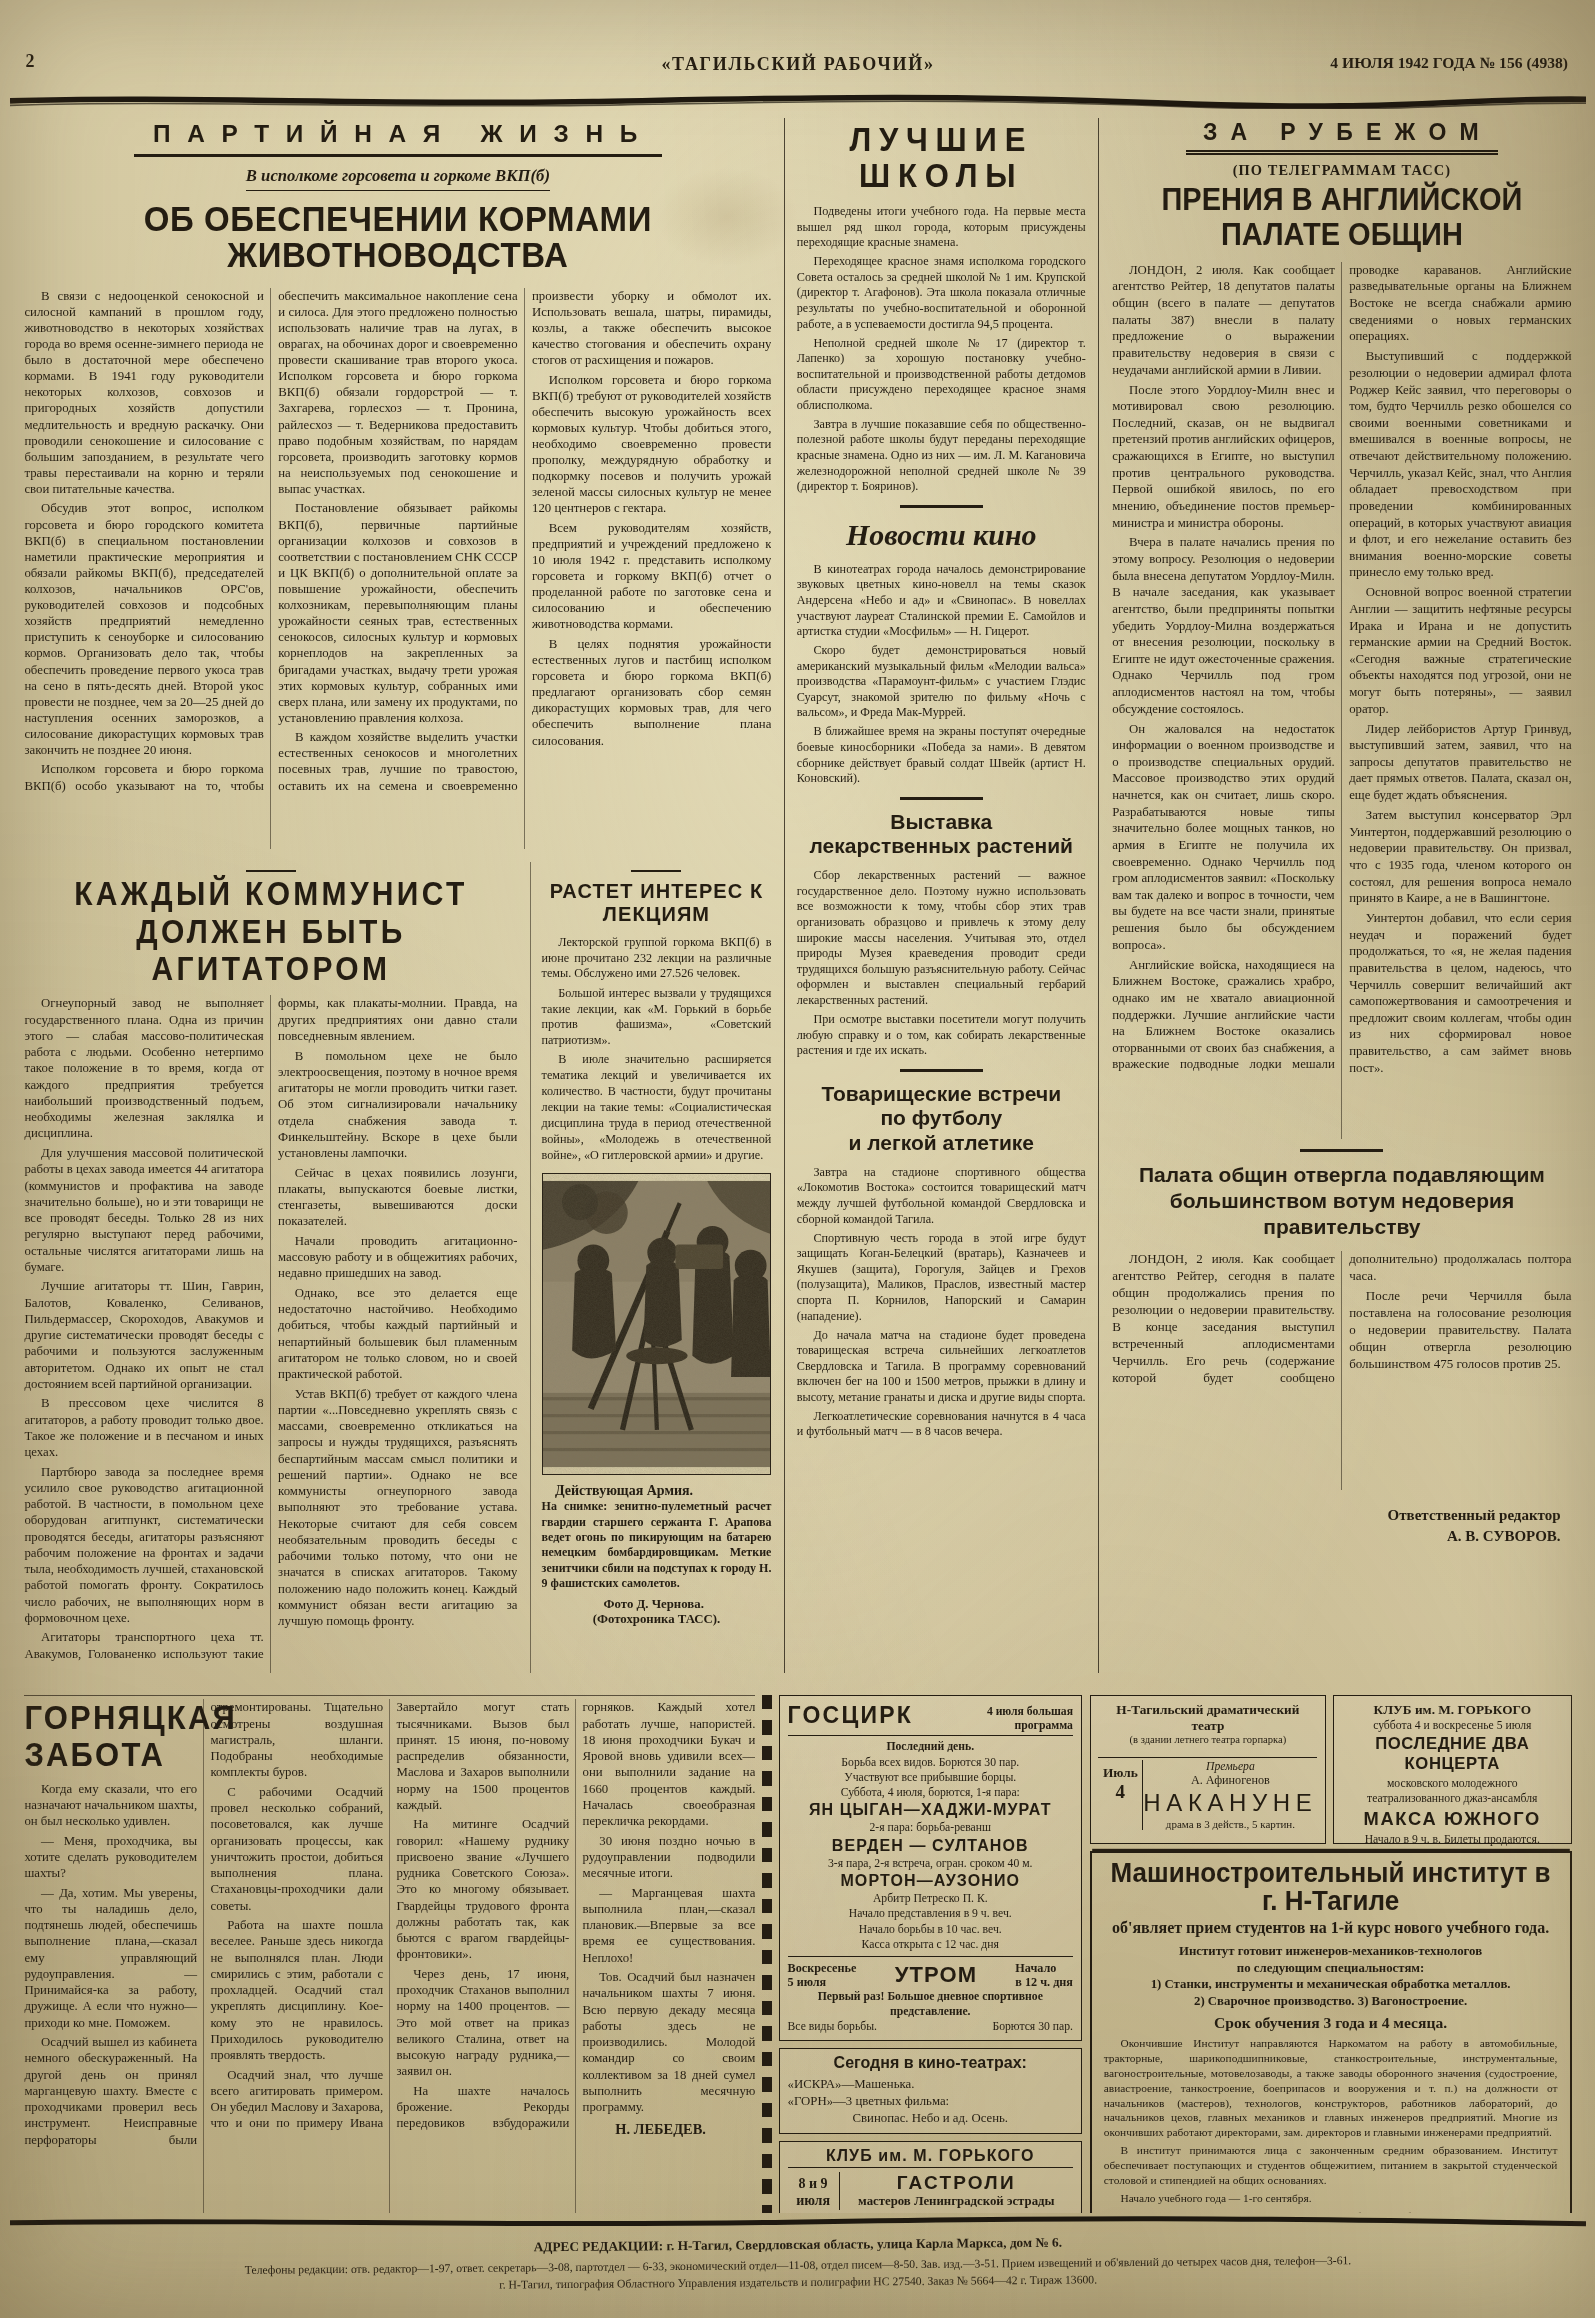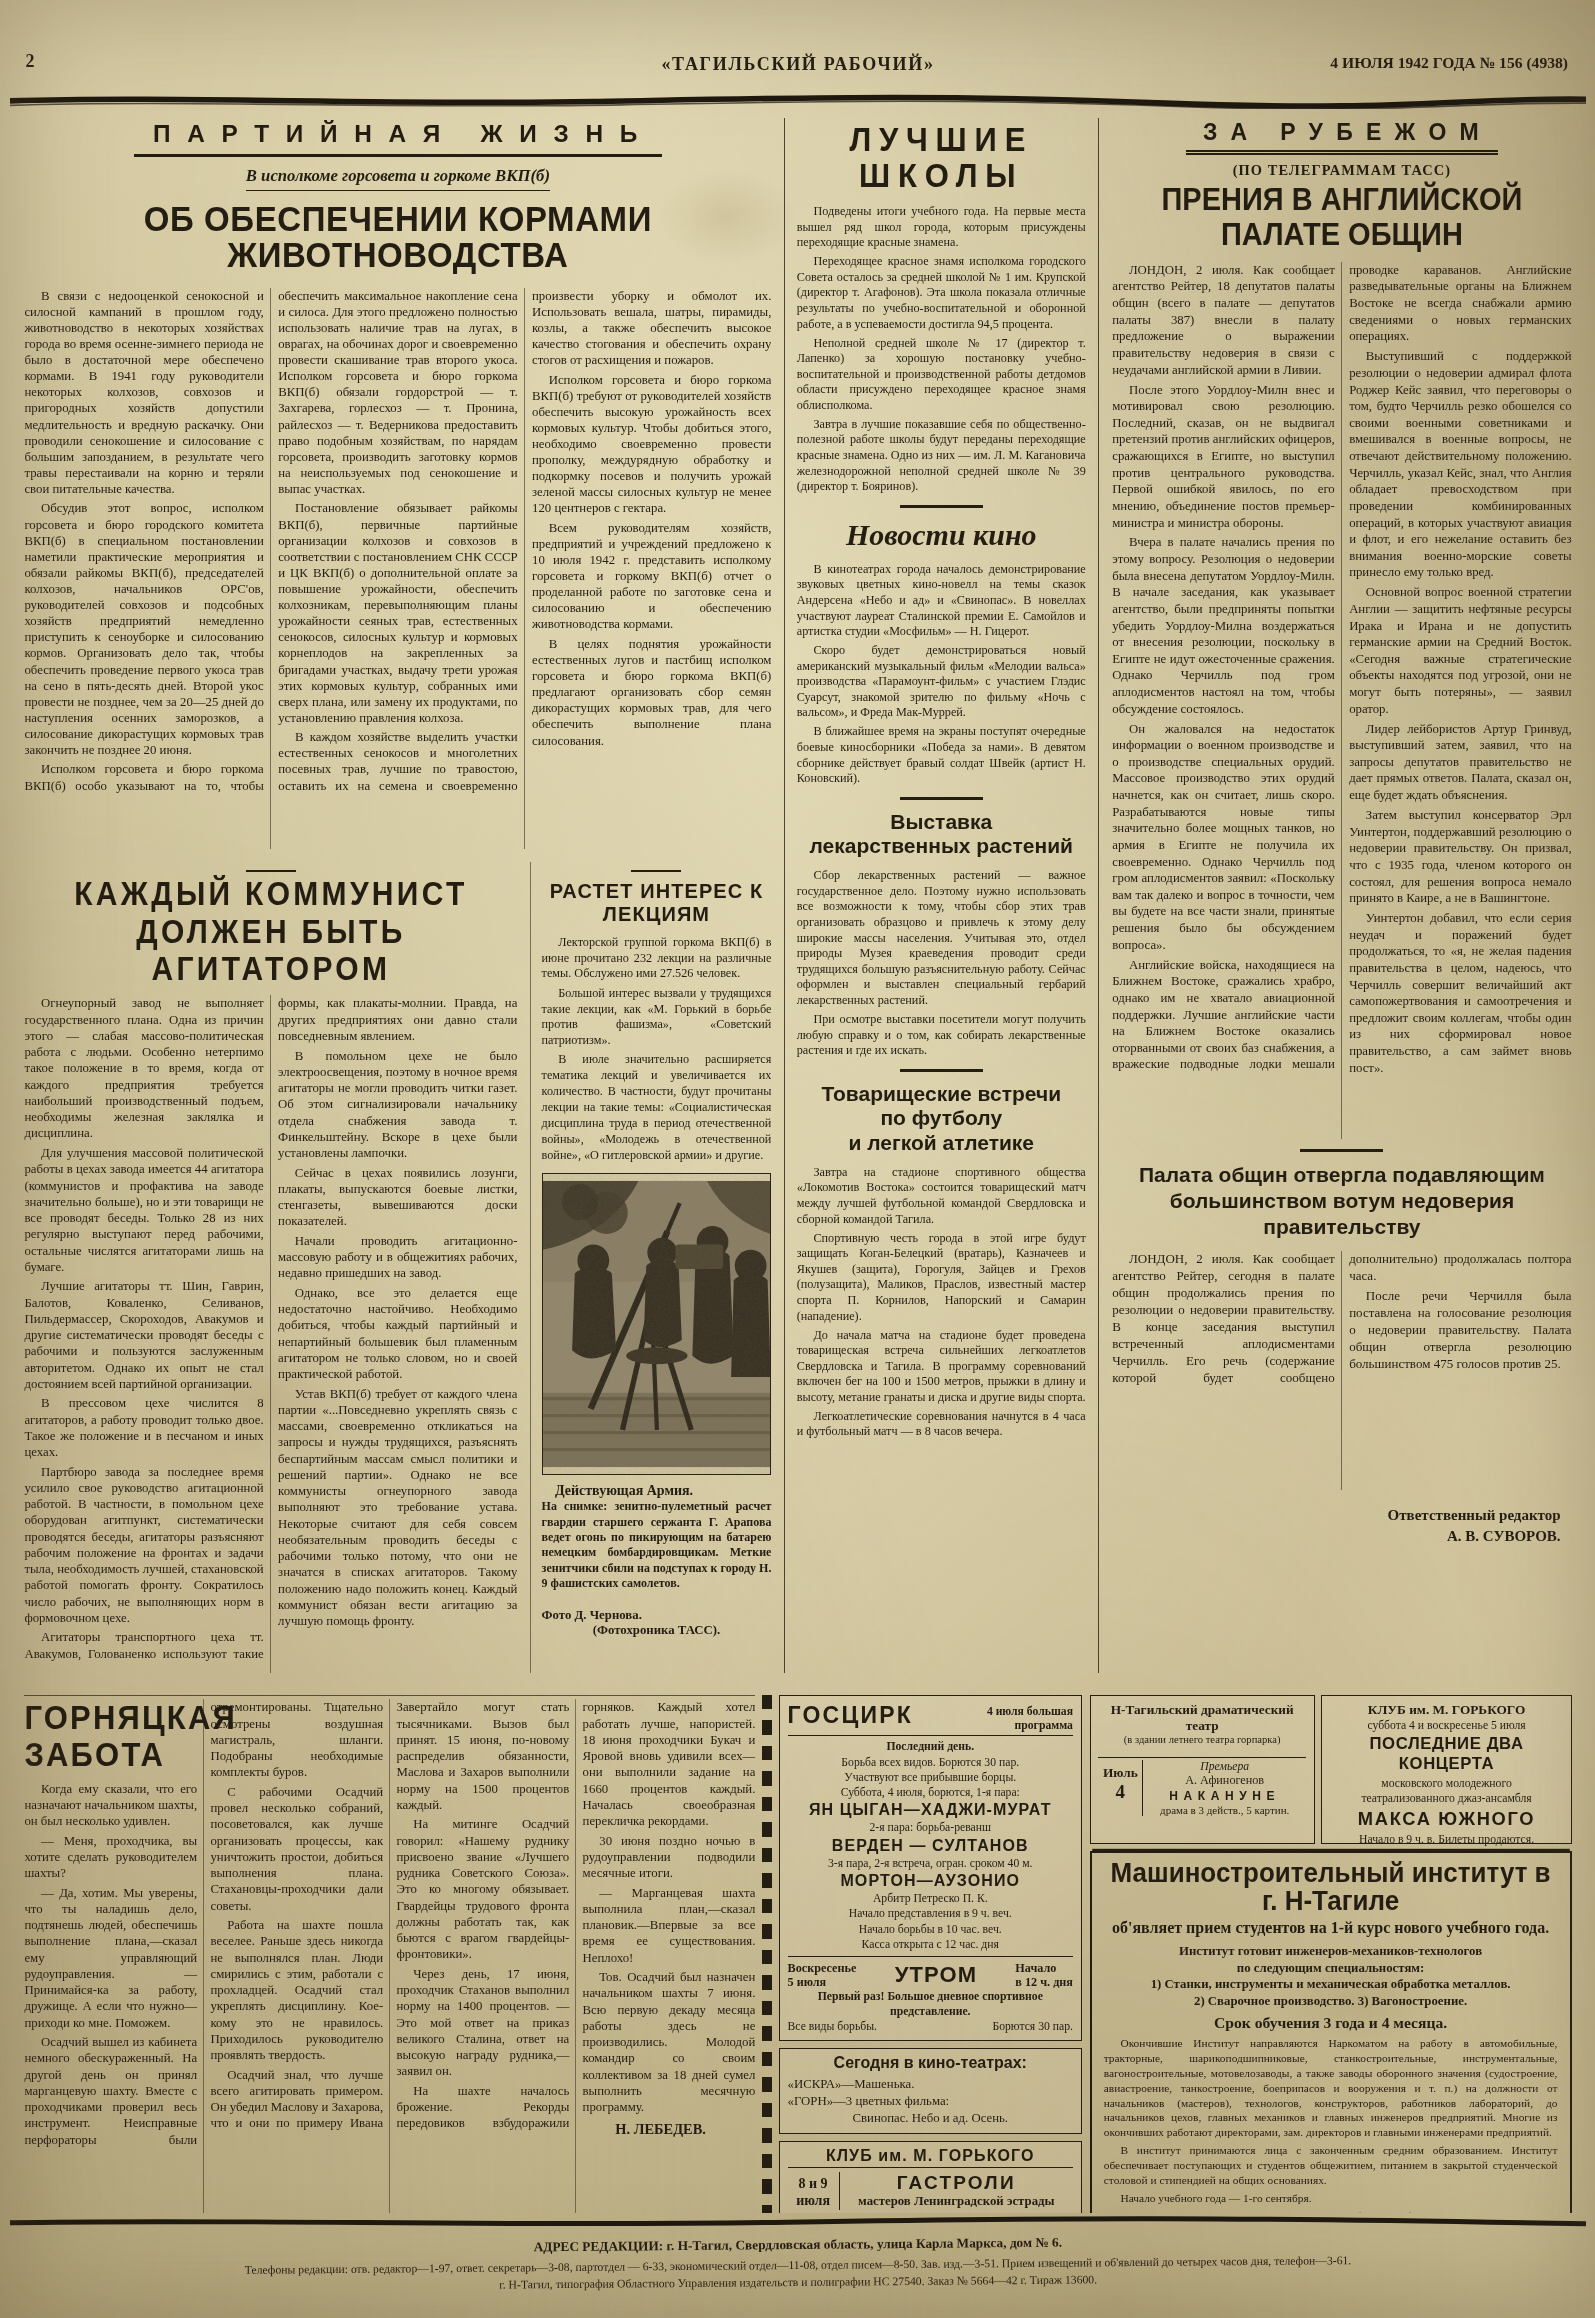--- a/index.html
+++ b/index.html
@@ -45,21 +45,21 @@
   .sec2-left{width:66%;padding-right:12.2px;border-right:0.6px solid rgba(40,32,20,.55);}
   .agit-head{font-size:30px;font-weight:bold;letter-spacing:3.3px;text-align:center;line-height:1.15;margin:3.3px 0 12.2px;transform:scaleY(1.08);}
   .agit-body{column-count:2;column-gap:14.4px;column-rule:0.6px solid rgba(40,32,20,.55);height:711px;font-size:12.8px;line-height:1.27;overflow:hidden;}
   .sec2-right{flex:1;padding-left:11px;}
   .lect-head{font-size:20px;font-weight:bold;text-align:center;letter-spacing:1.1px;margin:2.2px 0 9px;}
   .lect-body{font-size:12.2px;line-height:1.3;}
   .photo-frame{margin-top:10px;border:1.1px solid #2a2318;background:#8d English;}
   .photo-frame svg{display:block;width:100%;height:300px;}
   .cap-title{font-weight:bold;font-size:14px;margin-top:7.8px;text-indent:13.3px;}
   .cap-text{font-size:12px;line-height:1.28;font-weight:bold;text-align:justify;}
-  .cap-credit{text-align:left;font-weight:bold;font-size:12.8px;margin-top:17px;padding-right:5.6px;}
+  .cap-credit{text-align:center;font-weight:bold;font-size:12.8px;margin-top:6px;padding-right:5.6px;}
   .cap-credit2{text-align:center;font-weight:bold;font-size:12.8px;}
 
   .schools-head{font-size:31px;font-weight:bold;letter-spacing:7.8px;text-align:center;line-height:1.12;margin:5.6px 0 11px;transform:scaleY(1.05);}
   .mid-body{font-size:12.2px;line-height:1.28;}
   .kino-head{font-family:"Liberation Serif",serif;font-style:italic;font-weight:bold;font-size:30px;text-align:center;margin:4.4px 0 10px;}
   .herbs-head,.sports-head{font-size:21px;font-weight:bold;text-align:center;line-height:1.18;margin:3.3px 0 9px;}
 
   .abroad-kicker{font-size:23px;font-weight:bold;letter-spacing:13.3px;text-align:center;width:max-content;margin:1.1px auto 6.7px;border-bottom:5px double #241d12;padding:0 5.6px 4.4px 16.7px;}
   .abroad-src{font-size:14.4px;font-weight:bold;text-align:center;margin-bottom:6.7px;letter-spacing:1.1px;}
   .abroad-head{font-size:29px;font-weight:bold;text-align:center;line-height:1.1;margin:5.6px 0 12.2px;transform:scaleY(1.08);}
@@ -96,21 +96,21 @@
   .row-ads{display:flex;gap:6.7px;height:149px;}
   .theatre-box{flex:1;}
   .concert-box{flex:1.12;}
   .th-title{font-size:13.3px;font-weight:bold;text-align:center;line-height:1.2;}
   .th-sub{font-size:10.6px;text-align:center;border-bottom:1.1px solid #241d12;padding-bottom:12px;margin-bottom:2.2px;}
   .th-row{display:flex;}
   .th-date{width:44px;border-right:1.1px solid #241d12;text-align:center;font-weight:bold;font-size:13.3px;line-height:1.2;padding-top:5.6px;}
   .th-main{flex:1;text-align:center;}
   .th-prem{font-size:11.7px;font-style:italic;}
   .th-auth{font-size:12.2px;}
-  .th-name{font-family:"Liberation Sans",sans-serif;font-size:12px;font-weight:bold;letter-spacing:5.6px;margin:1.1px 0;}
+  .th-name{font-family:"Liberation Sans",sans-serif;font-size:24px;font-weight:normal;letter-spacing:5.6px;margin:1.1px 0;}
   .th-genre{font-size:11px;}
   .cc-line{font-size:11.7px;text-align:center;line-height:1.3;}
   .cc-big{font-family:"Liberation Sans",sans-serif;font-size:16.7px;font-weight:bold;text-align:center;letter-spacing:0.6px;margin:1.7px 0;}
   .cc-name{font-family:"Liberation Sans",sans-serif;font-size:18.3px;font-weight:bold;text-align:center;letter-spacing:1.7px;margin:1.7px 0;}
   .inst-box{border:2.2px solid #241d12;padding:7.8px 12.2px;flex:1;box-shadow:0 -4.4px 0 -2.2px #241d12;}
   .inst-title{font-family:"Liberation Sans",sans-serif;font-size:26px;font-weight:bold;text-align:center;line-height:1.05;transform:scaleY(1.05);}
   .inst-sub{font-size:16px;font-weight:bold;text-align:center;margin:4.4px 0 5.6px;}
   .inst-line{font-size:12.8px;font-weight:bold;text-align:center;line-height:1.3;}
   .inst-term{font-size:15.6px;font-weight:bold;text-align:center;margin:4.4px 0;}
   .inst-body{font-size:11.4px;line-height:1.3;margin-top:2.2px;}

